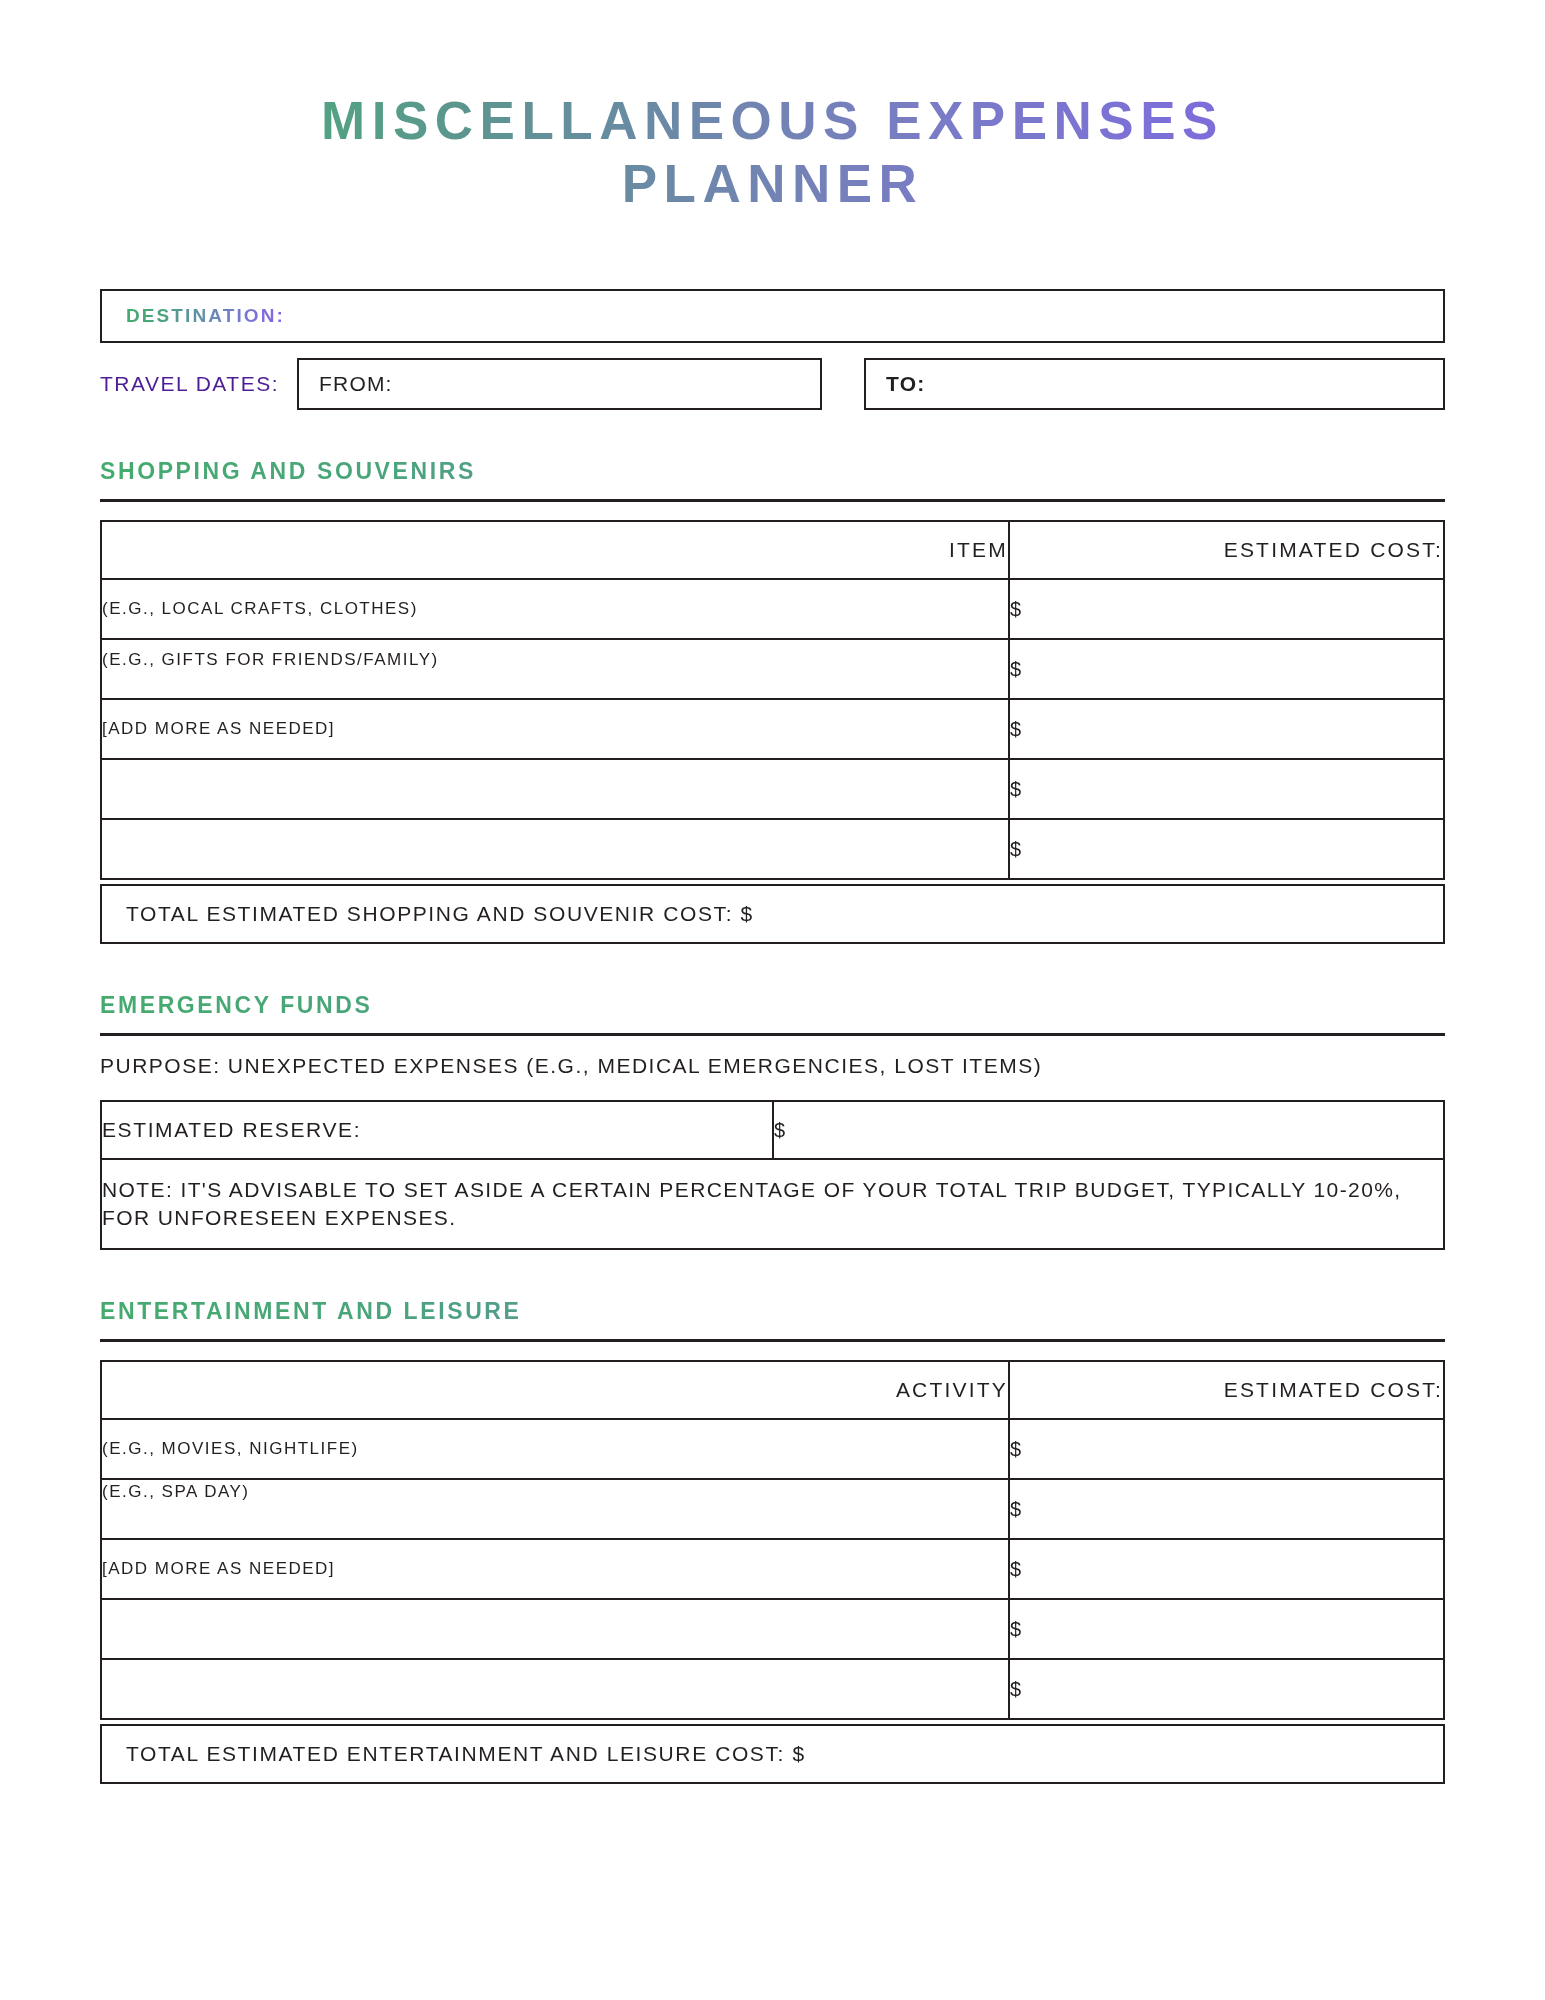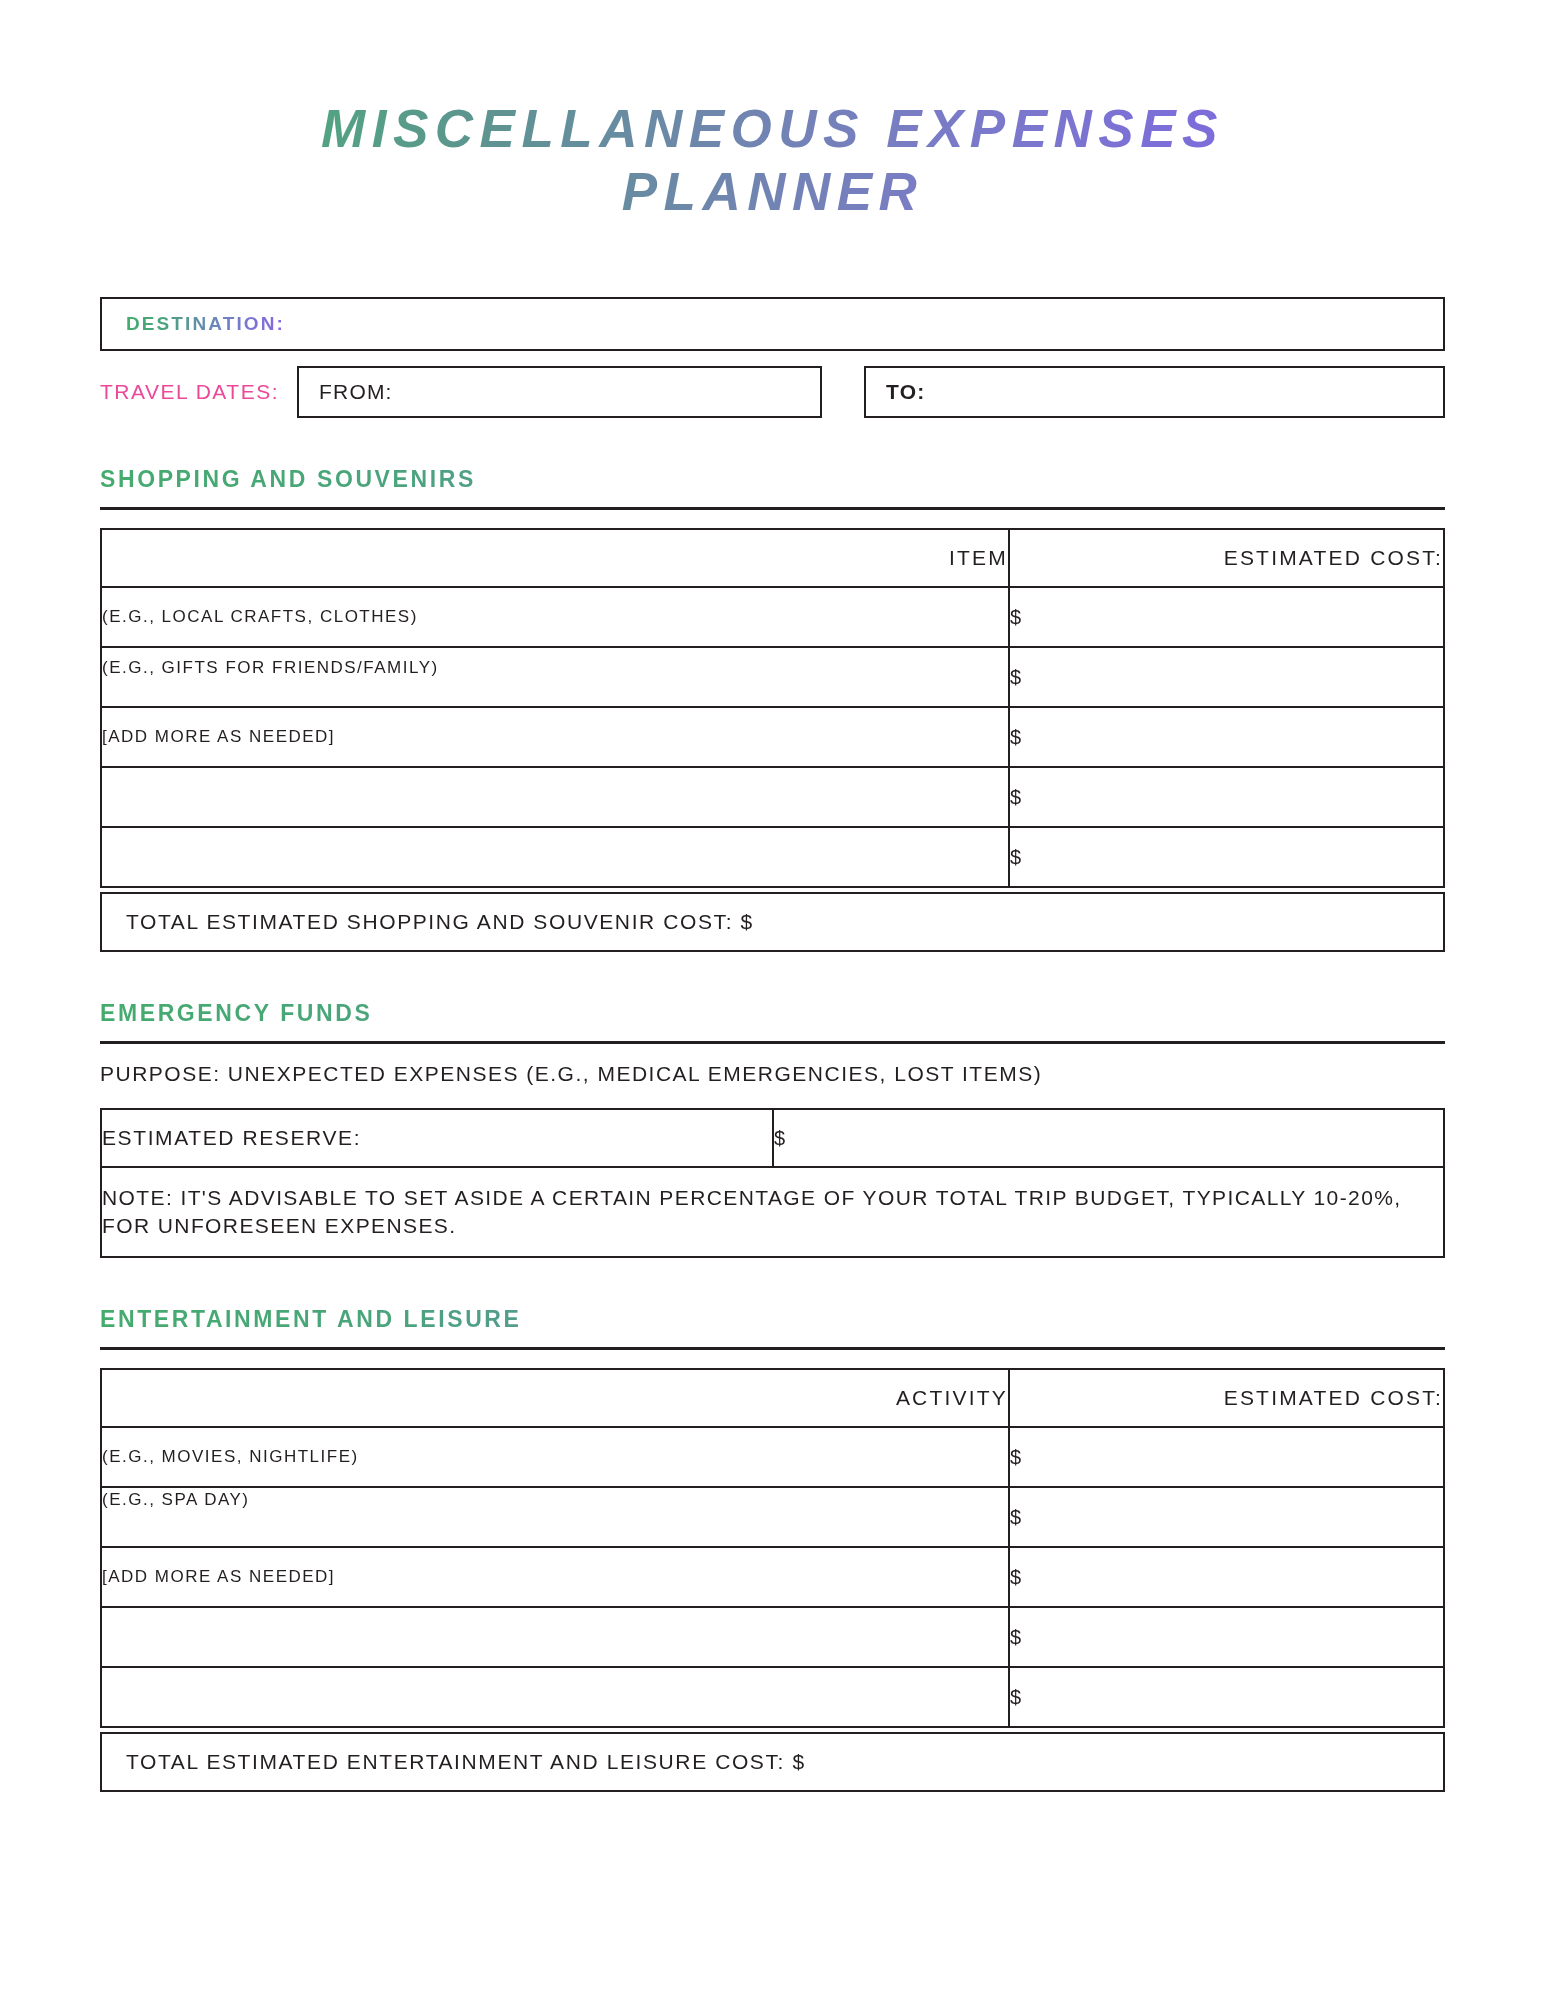--- a/index.html
+++ b/index.html
@@ -27,35 +27,34 @@
   
   .title-block {
     padding-top: 86px;
     text-align: center;
   }
   .doc-title {
     font-size: 53px;
     font-weight: 700;
     letter-spacing: 6.5px;
     line-height: 1.18;
-    margin: 12px;
+    margin: 4px;
     background-image: linear-gradient(90deg,
         #4fae73 0%,
         #4fa77e 12%,
         #5d9490 28%,
         #6f86ad 46%,
         #7a7cc6 62%,
         #7c6fd8 80%,
         #7d63e0 100%);
     -webkit-background-clip: text;
     background-clip: text;
     color: transparent;
     -webkit-text-fill-color: transparent;
     text-transform: uppercase;
-    font-style: italic;
   }
 
   
   .grad {
     background-image: linear-gradient(90deg,
         #44ab6d 0%,
         #4aa47c 22%,
         #5d93a0 42%,
         #6f82c2 62%,
         #7b73d6 82%,
@@ -87,21 +86,21 @@
     margin-top: 15px;
     display: flex;
     align-items: center;
     height: 52px;
   }
   .dates-label {
     font-size: 21px;
     letter-spacing: 1.5px;
     white-space: nowrap;
     padding-right: 18px;
-    color: #ec4899;
+    color: #4c1d95;
   }
   .date-box {
     border: 2px solid #231f20;
     height: 52px;
     box-sizing: border-box;
     display: flex;
     align-items: center;
     padding-left: 20px;
     font-size: 21px;
     letter-spacing: 1.2px;

